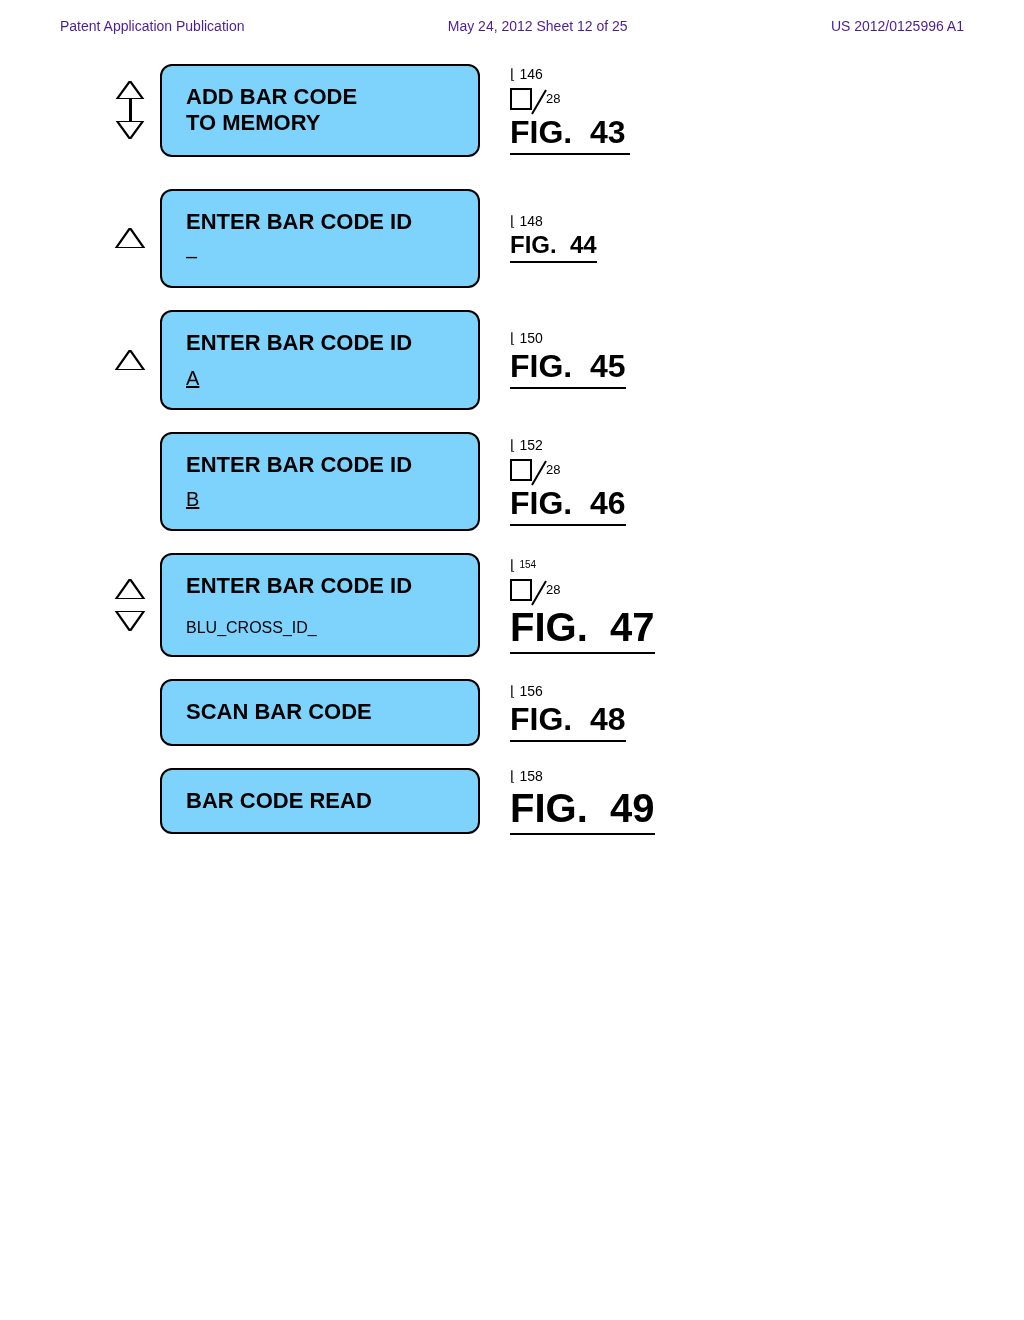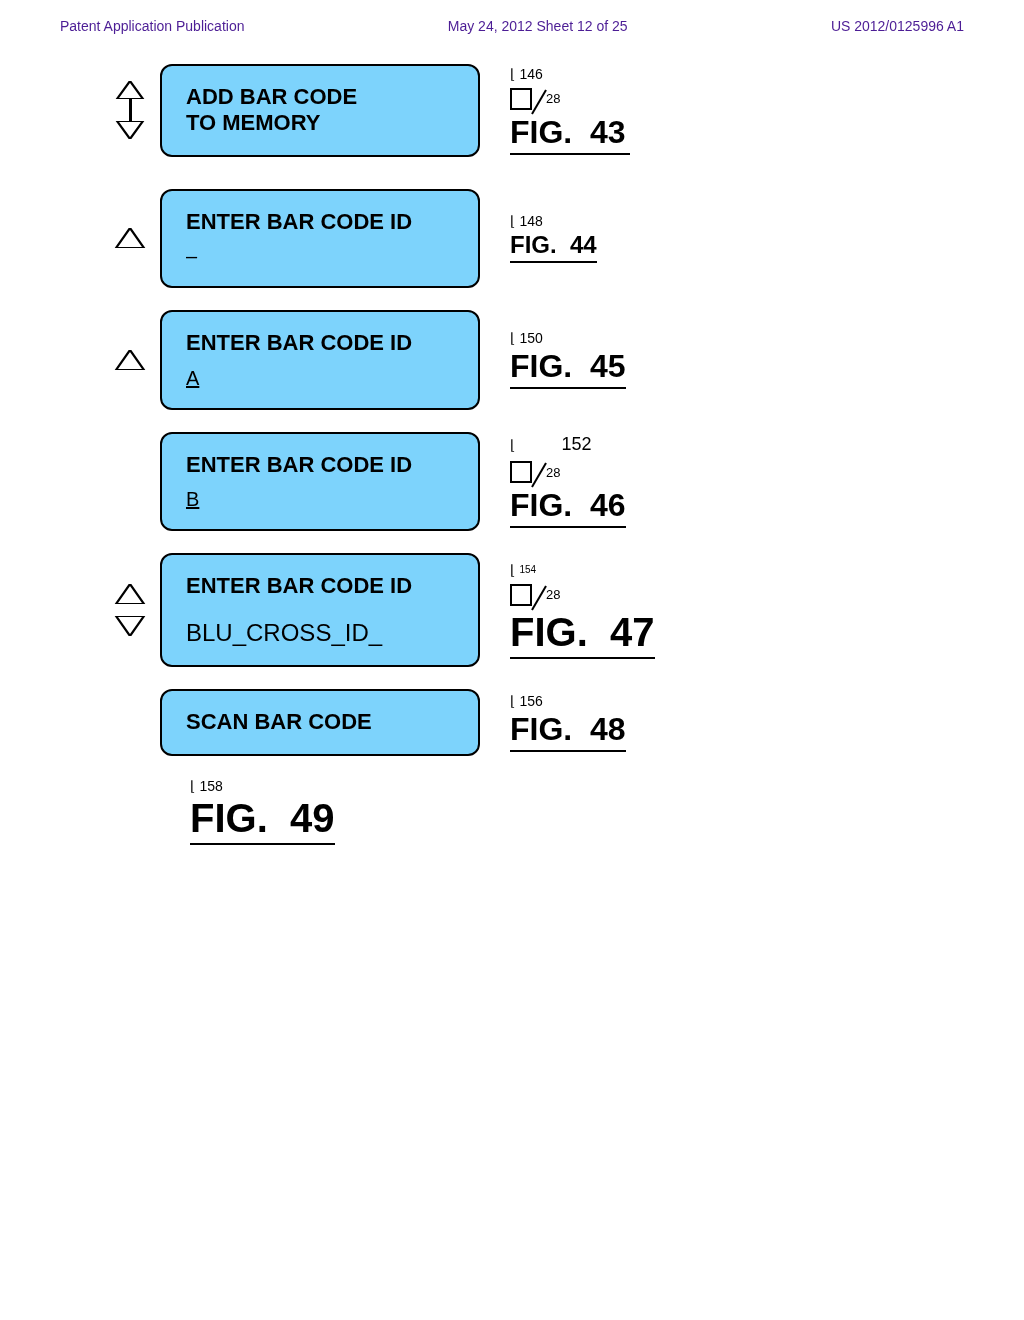--- a/index.html
+++ b/index.html
@@ -193,21 +193,21 @@
   <div class="figure-row" style="margin-bottom:22px;">
     <div class="icon-area">
     </div>
     <div class="screen-box">
       <div class="screen-box-title">ENTER BAR CODE ID</div>
       <div style="margin-top:10px; font-size:20px; text-decoration:underline;">B</div>
     </div>
     <div class="fig-label-area">
       <div class="ref-line">
         <span style="font-size:14px; margin-right:4px;">⌊</span>
-        <span style="font-size:18px;margin-left:42px;">152</span>
+        <span style="font-size:14px;">152</span>
       </div>
       <div style="display:flex; align-items:center; margin-bottom:4px; margin-top:4px;">
         <div class="chk-box">
           <div class="chk-diagonal"></div>
         </div>
         <span style="font-size:13px; margin-left:14px;">28</span>
       </div>
       <div class="fig-underline">
         <span style="font-size:32px; font-weight:bold;">FIG.&nbsp;&nbsp;46</span>
       </div>
@@ -219,21 +219,21 @@
       <svg width="32" height="20" viewBox="0 0 32 20">
         <polygon points="16,0 30,20 2,20" fill="none" stroke="#000" stroke-width="2.2"></polygon>
       </svg>
       <div style="height:12px;"></div>
       <svg width="32" height="20" viewBox="0 0 32 20" style="transform:rotate(180deg)">
         <polygon points="16,0 30,20 2,20" fill="none" stroke="#000" stroke-width="2.2"></polygon>
       </svg>
     </div>
     <div class="screen-box">
       <div class="screen-box-title">ENTER BAR CODE ID</div>
-      <div style="margin-top:20px; font-size:24px;">BLU_CROSS_ID_</div>
+      <div style="margin-top:20px; font-size:16px;">BLU_CROSS_ID_</div>
     </div>
     <div class="fig-label-area">
       <div class="ref-line">
         <span style="font-size:14px; margin-right:4px;">⌊</span>
         <span style="font-size:10px;">154</span>
       </div>
       <div style="display:flex; align-items:center; margin-bottom:4px; margin-top:4px;">
         <div class="chk-box">
           <div class="chk-diagonal"></div>
         </div>
@@ -258,20 +258,23 @@
       </div>
       <div class="fig-underline">
         <span style="font-size:32px; font-weight:bold;">FIG.&nbsp;&nbsp;48</span>
       </div>
     </div>
   </div>
 
   <div class="figure-row" style="margin-bottom:22px;">
     <div class="icon-area">
     </div>
+    <div class="screen-box">
+      <div class="screen-box-title">BAR CODE READ</div>
+    </div>
     <div class="fig-label-area">
       <div class="ref-line">
         <span style="font-size:14px; margin-right:4px;">⌊</span>
         <span style="font-size:14px;">158</span>
       </div>
       <div class="fig-underline">
         <span style="font-size:40px; font-weight:bold;">FIG.&nbsp;&nbsp;49</span>
       </div>
     </div>
   </div>

